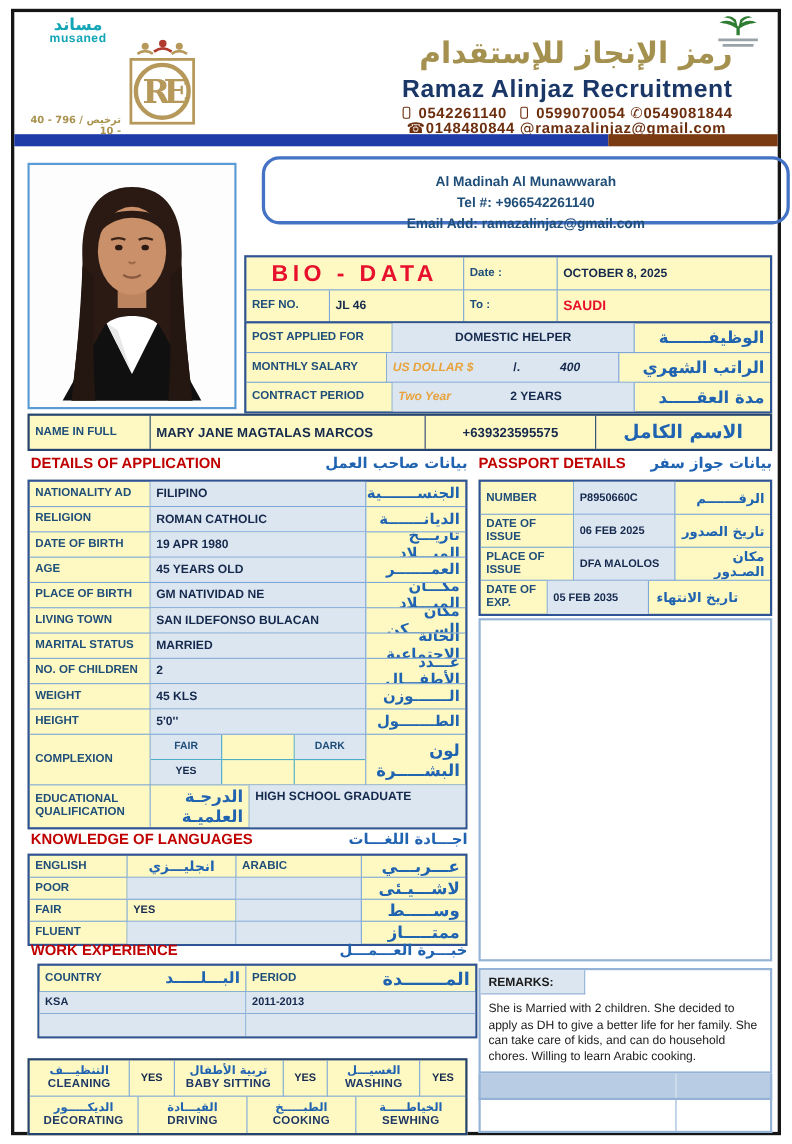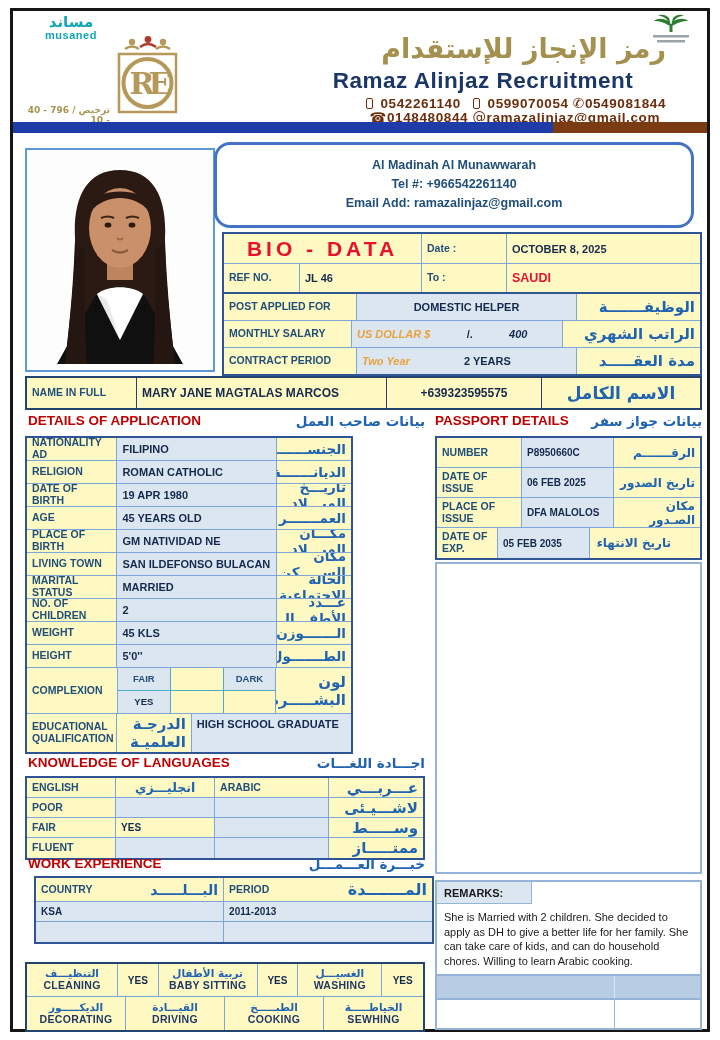--- a/index.html
+++ b/index.html
@@ -15,21 +15,21 @@
 .lab{color:#1f4e79;font-weight:bold;font-size:10.5px;line-height:1.1}
 .val{color:#15294d;font-weight:bold;font-size:11px}
 .shade{background:#dce6f1}
 .arc{direction:rtl;color:#2063b1;font-weight:bold;font-size:13.5px;font-family:"DejaVu Sans",sans-serif;justify-content:flex-start}
 .arbig{font-size:15px}
 .h-red{color:#c00000;font-weight:bold;font-size:13.5px;font-family:"Liberation Sans",sans-serif}
 .h-ar{color:#2063b1;font-weight:bold;font-size:13.5px;font-family:"DejaVu Sans",sans-serif;direction:rtl}
 .center{justify-content:center;text-align:center}
 
 .title-ar{font-family:"DejaVu Sans",sans-serif;direction:rtl;color:#a5914f;font-weight:bold;font-size:27px;text-align:right}
-.title-en{color:#1b3768;font-weight:bold;font-size:22.5px;letter-spacing:.5px;text-align:center}
+.title-en{color:#1b3768;font-weight:bold;font-size:22.5px;letter-spacing:.5px;text-align:right}
 .phoneline{color:#6b2d0c;font-weight:bold;font-size:13.5px;letter-spacing:.6px;text-align:right;white-space:nowrap}
 .mobi{display:inline-block;width:7px;height:11px;border:1.5px solid #6b2d0c;border-radius:2px;margin:0 3px -1px 8px}
 .glyph{font-family:"DejaVu Sans",sans-serif;font-weight:normal}
 .bar-blue{background:#1e3ba8}
 .bar-brown{background:#7a3b13}
 .musaned{color:#12a5b5;text-align:center;line-height:1}
 .musaned .ar{font-family:"DejaVu Sans",sans-serif;font-size:15px;font-weight:bold;direction:rtl}
 .musaned .en{font-size:11px;font-weight:bold;letter-spacing:.5px}
 .license{font-family:"DejaVu Sans",sans-serif;direction:rtl;color:#a8924e;font-weight:bold;font-size:9px}
 
@@ -121,21 +121,21 @@
     <path d="M90,88 Q93,91 96,88" stroke="#a06a48" stroke-width="2" fill="none"></path>
     <path d="M85,100 Q93,105 101,100" stroke="#8c5a42" stroke-width="2.4" fill="none"></path>
     <path d="M30,214 L68,146 C80,134 106,134 118,146 L156,214 Z" fill="#101010"></path>
     <path d="M70,144 L93,190 L116,144 C106,135 80,135 70,144 Z" fill="#ffffff"></path>
     <path d="M70,144 L93,190 L80,150 Z" fill="#e8e8e8"></path>
     <path d="M48,92 C46,140 42,180 38,214 L60,214 C57,175 58,130 58,100 Z" fill="#241610"></path>
     <path d="M138,92 C140,140 144,180 148,214 L126,214 C129,175 128,130 128,100 Z" fill="#241610"></path>
   </svg>
 </div>
 
-<div class="abs contact" style="left:214px;top:142px;width:480px;height:86px">
+<div class="abs contact" style="left:238px;top:142px;width:480px;height:62px">
   <div>Al Madinah Al Munawwarah</div>
   <div>Tel #: +966542261140</div>
   <div>Email Add: ramazalinjaz@gmail.com</div>
 </div>
 
 <div class="abs tbl" style="left:222px;top:232px;width:480px">
   <div class="row" style="height:30px">
     <div class="c center" style="width:198px">
         <span class="biodata">BIO - DATA</span>
       </div>
@@ -185,21 +185,21 @@
     <div class="c val center" style="width:155px;border-color:#24436e;font-size:12px">+639323595575</div>
     <div class="c arc center" style="width:158px;font-size:17px">الاسم الكامل</div>
   </div>
 </div>
 
 <div class="abs" style="left:28px;top:413px;width:397px;display:flex;justify-content:space-between">
   <span class="h-red">DETAILS OF APPLICATION</span>
   <span class="h-ar">بيانات صاحب العمل</span>
 </div>
 
-<div class="abs tbl" style="left:25px;top:436px;width:328px">
+<div class="abs tbl" style="left:25px;top:436px;width:400px">
   <div class="row" style="height:23px">
     <div class="c lab" style="width:110px">NATIONALITY AD</div>
     <div class="c val shade" style="width:196px">FILIPINO</div>
     <div class="c arc" style="width:90px">الجنســـــــية</div>
   </div>
   <div class="row" style="height:23px">
     <div class="c lab" style="width:110px">RELIGION</div>
     <div class="c val shade" style="width:196px">ROMAN CATHOLIC</div>
     <div class="c arc" style="width:90px">الديانـــــــة</div>
   </div>

